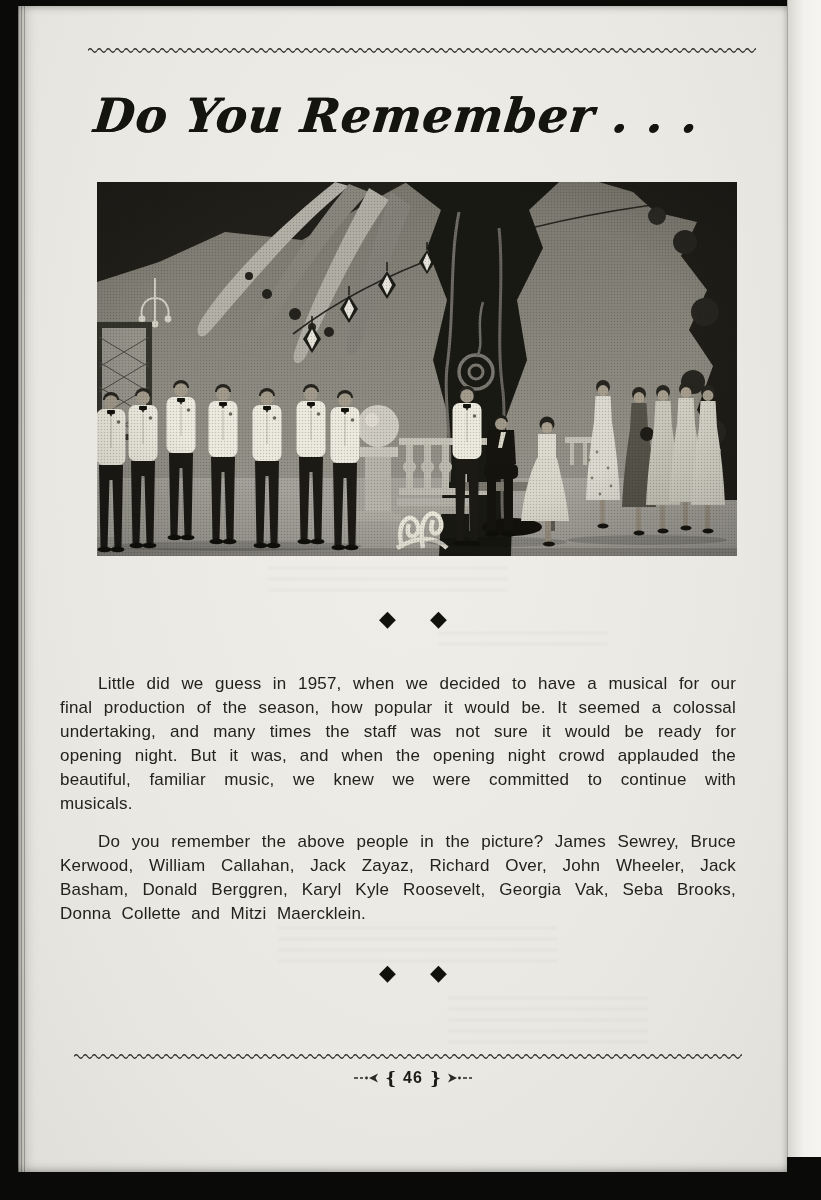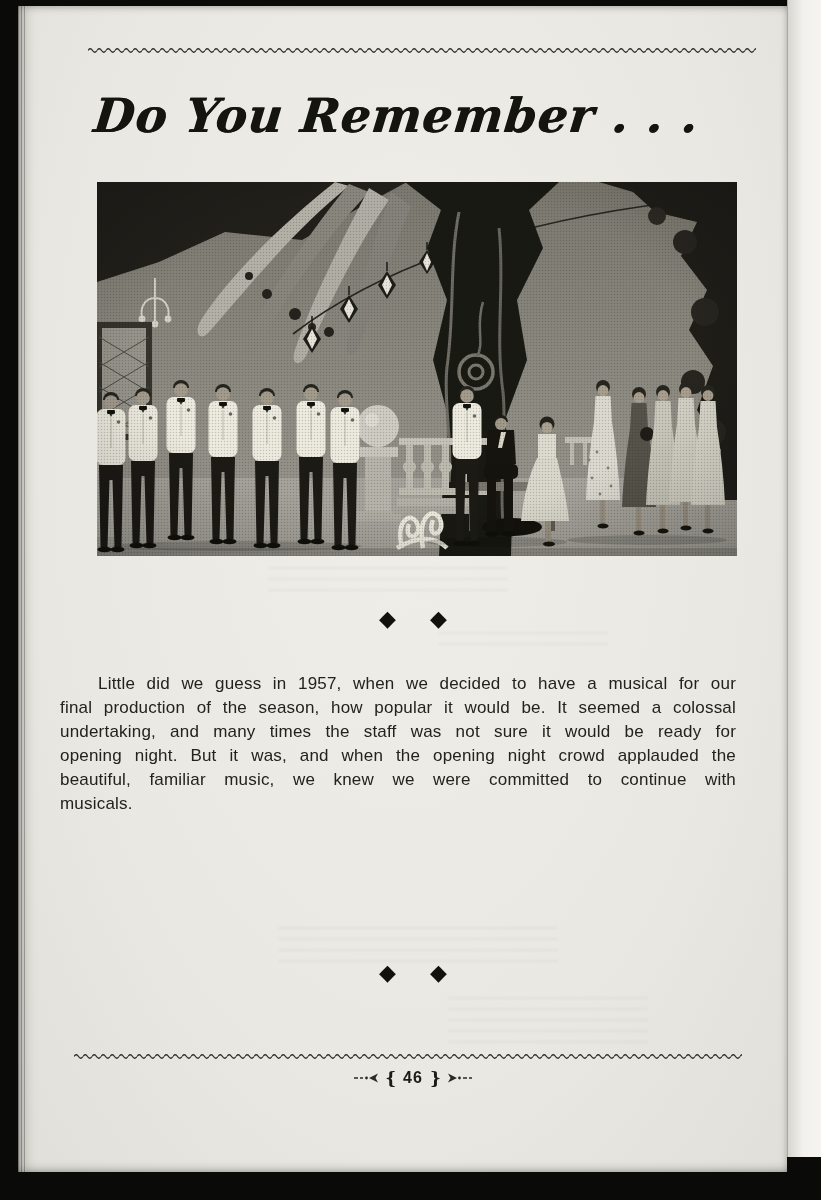--- a/index.html
+++ b/index.html
@@ -299,20 +299,21 @@
   <div class="smudge" style="left:260px;top:920px;width:280px;height:40px;"></div>
   <div class="smudge" style="left:430px;top:990px;width:200px;height:50px;"></div>
 
   <div class="divider divider-1">
     <span>◆</span>
     <span>◆</span>
   </div>
 
   <div class="body-text">
     <p>Little did we guess in 1957, when we decided to have a musical for our final production of the season, how popular it would be.  It seemed a colossal undertaking, and many times the staff was not sure it would be ready for opening night.  But it was, and when the opening night crowd applauded the beautiful, familiar music, we knew we were committed to continue with musicals.</p>
+    <p>Do you remember the above people in the picture?  James Sewrey, Bruce Kerwood, William Callahan, Jack Zayaz, Richard Over, John Wheeler, Jack Basham, Donald Berggren, Karyl Kyle Roosevelt, Georgia Vak, Seba Brooks, Donna Collette and Mitzi Maercklein.</p>
   </div>
 
   <div class="divider divider-2">
     <span>◆</span>
     <span>◆</span>
   </div>
 
   <svg class="rule rule-bottom" xmlns="http://www.w3.org/2000/svg">
     <defs>
       <pattern id="wave2" width="9" height="9" patternUnits="userSpaceOnUse">

